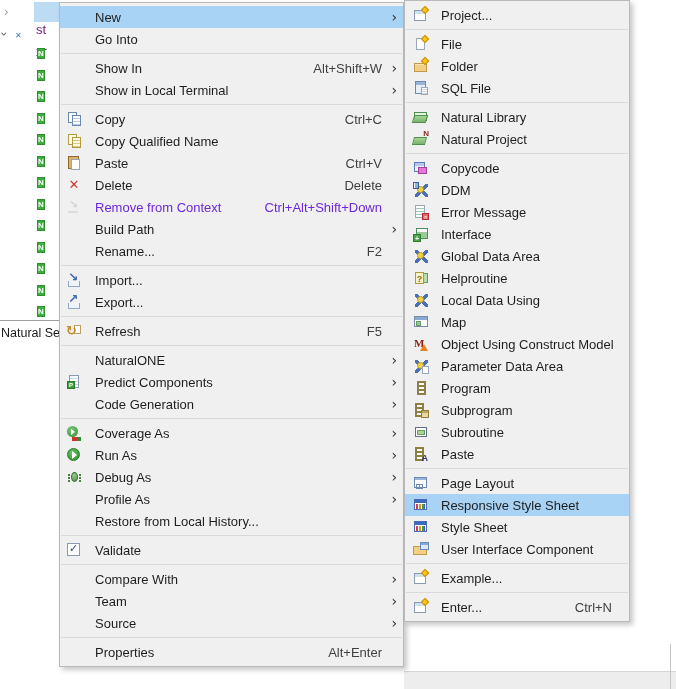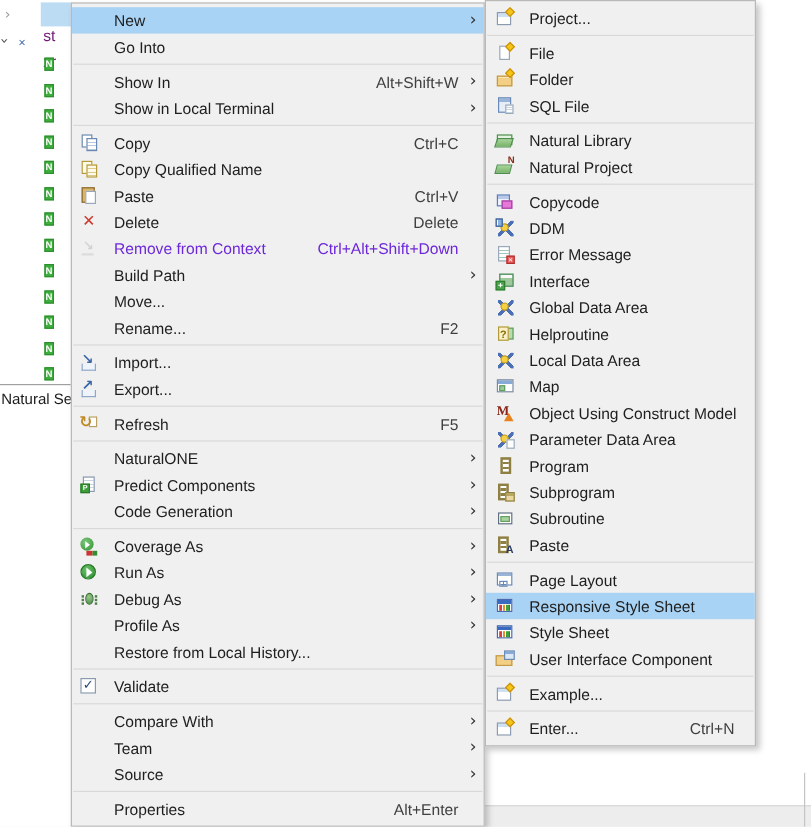--- a/index.html
+++ b/index.html
@@ -257,26 +257,20 @@
       <span class="arr"></span>
     </div>
     <div class="mi">
       <span class="ic"></span>
       <span class="lbl">Build Path</span>
       <span class="sc"></span>
       <span class="arr">›</span>
     </div>
     <div class="mi">
       <span class="ic"></span>
-      <span class="lbl">Move...</span>
-      <span class="sc"></span>
-      <span class="arr"></span>
-    </div>
-    <div class="mi">
-      <span class="ic"></span>
       <span class="lbl">Rename...</span>
       <span class="sc">F2</span>
       <span class="arr"></span>
     </div>
     <div class="sep"></div>
     <div class="mi">
       <span class="ic ic-import-icon"></span>
       <span class="lbl">Import...</span>
       <span class="sc"></span>
       <span class="arr"></span>
@@ -449,21 +443,21 @@
       <span class="arr"></span>
     </div>
     <div class="mi">
       <span class="ic ic-helproutine-icon"></span>
       <span class="lbl">Helproutine</span>
       <span class="sc"></span>
       <span class="arr"></span>
     </div>
     <div class="mi">
       <span class="ic ic-local-data-area-icon"></span>
-      <span class="lbl">Local Data Area</span>
+      <span class="lbl">Local Data Using</span>
       <span class="sc"></span>
       <span class="arr"></span>
     </div>
     <div class="mi">
       <span class="ic ic-map-icon"></span>
       <span class="lbl">Map</span>
       <span class="sc"></span>
       <span class="arr"></span>
     </div>
     <div class="mi">

